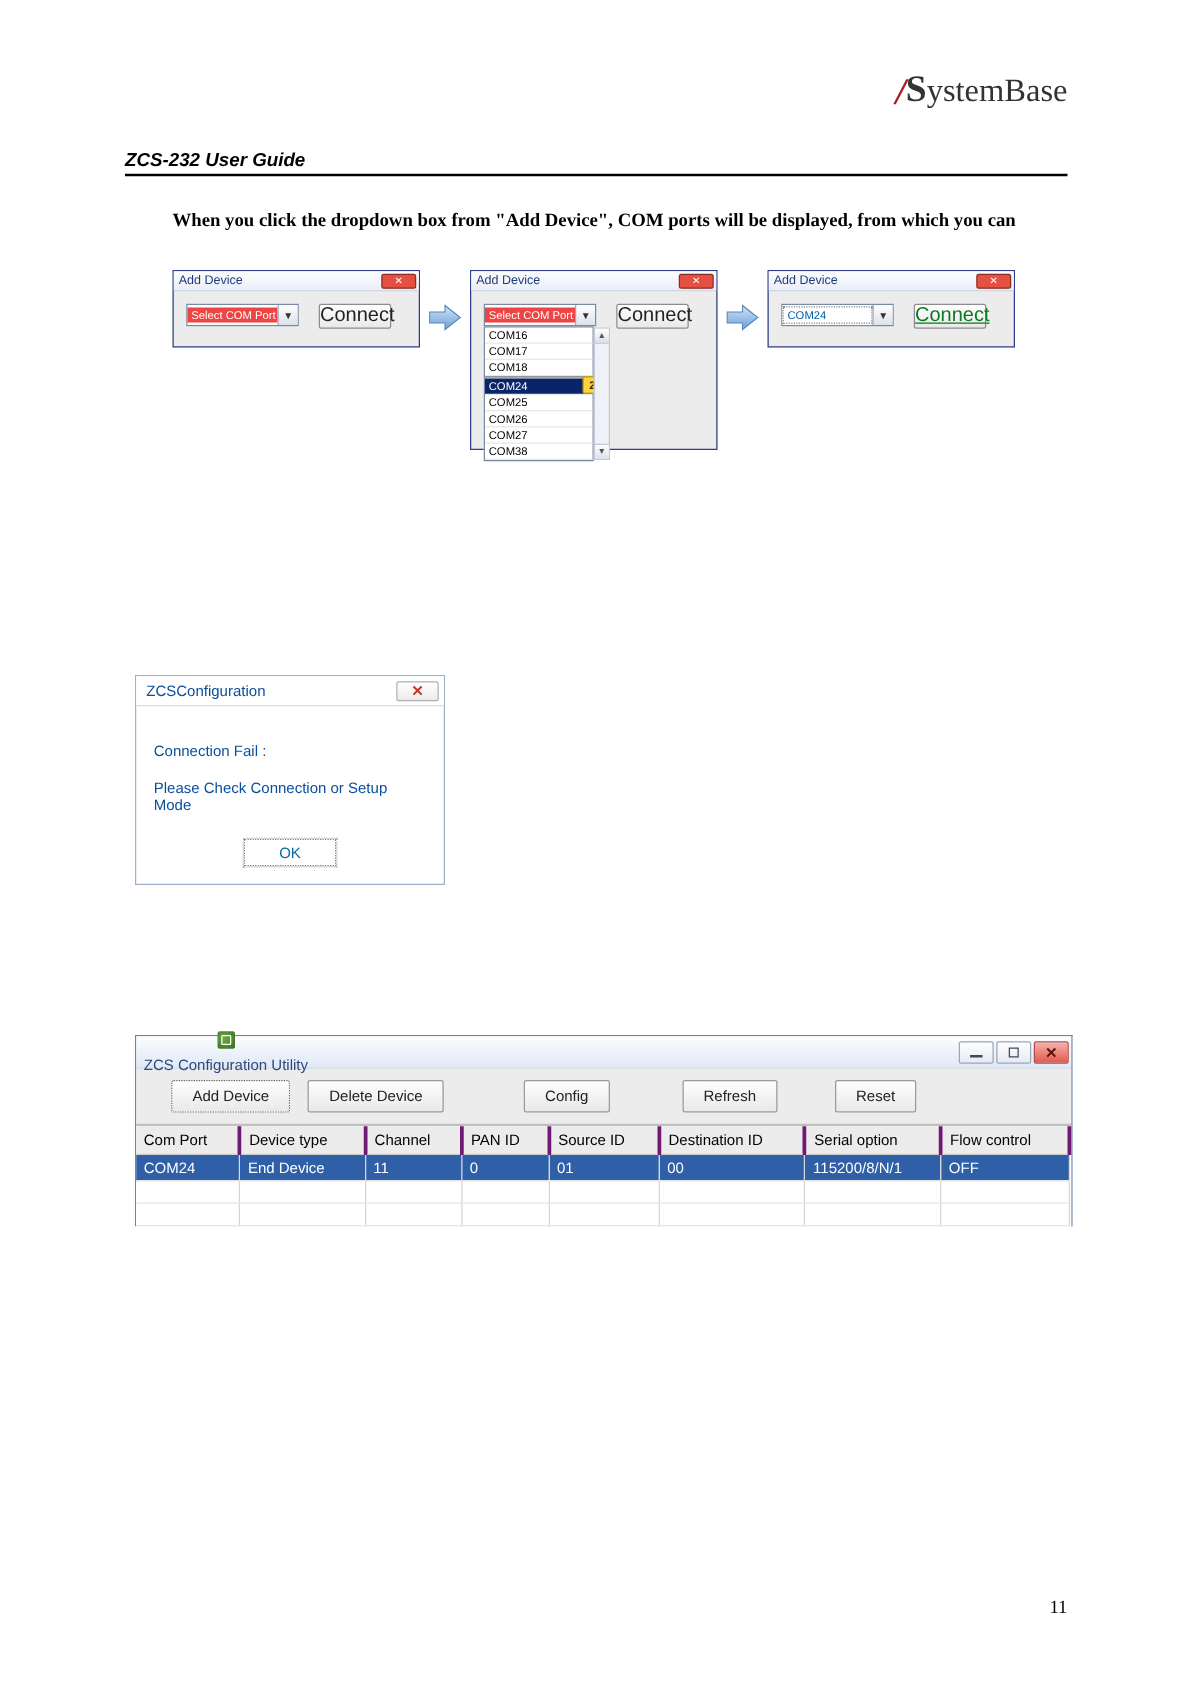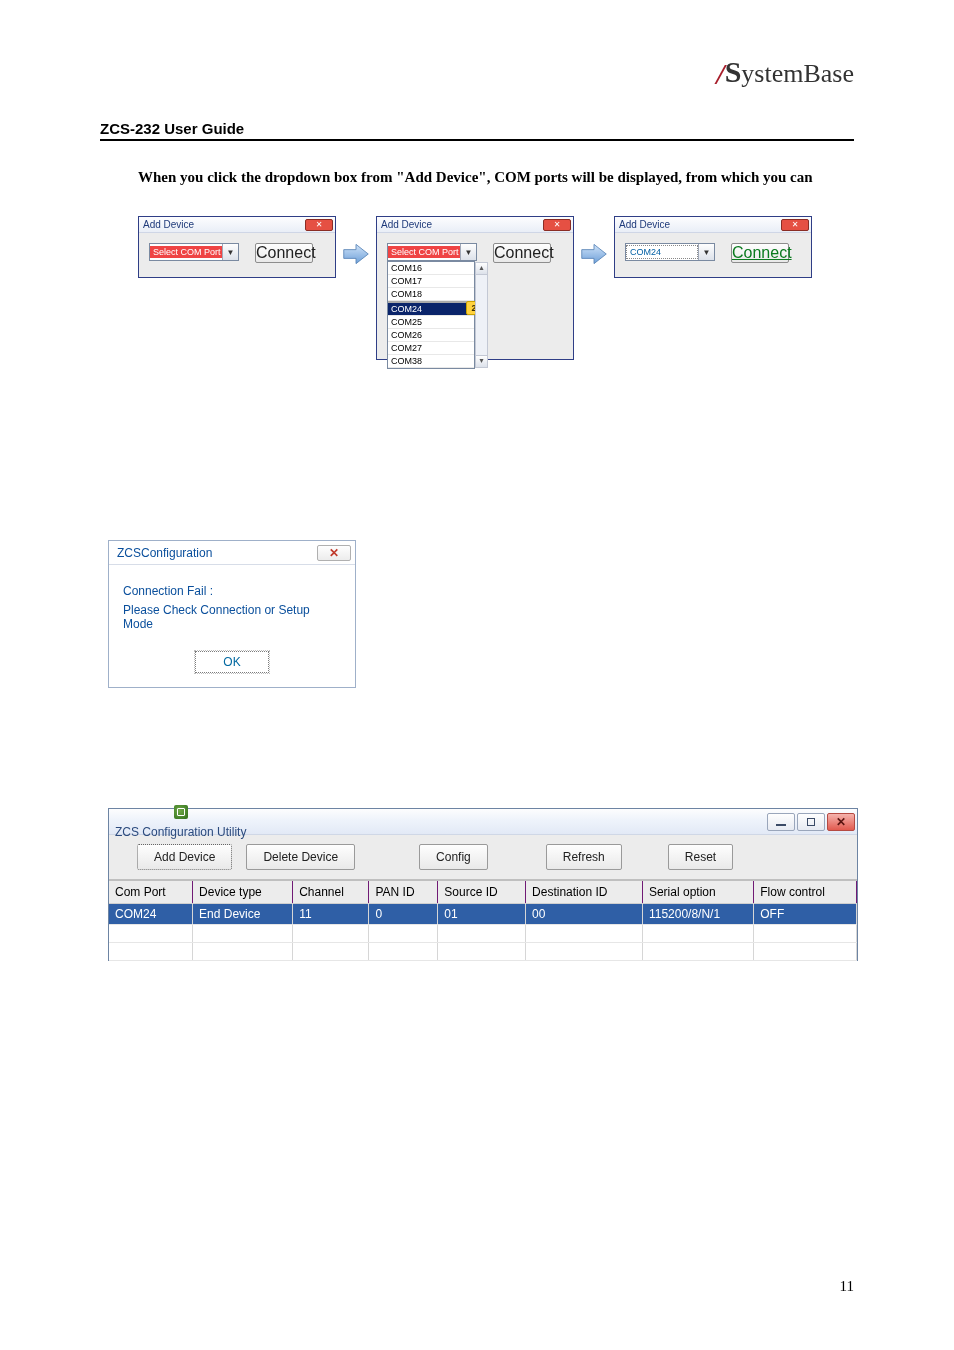--- a/index.html
+++ b/index.html
@@ -38,20 +38,21 @@
   .logo .accent-S2 {
     font-size: 30px;
     font-weight: 700;
   }
 
   
   .doc-heading {
     margin-top: 65px;
     font-family: Arial, sans-serif;
     font-weight: 700;
+    font-style: italic;
     font-size: 15px;
     border-bottom: 2px solid #000;
     padding-bottom: 2px;
     margin-bottom: 28px;
     width: 100%;
   }
 
   .body-text {
     font-family: "Times New Roman", serif;
     font-size: 15px;
@@ -243,21 +244,21 @@
     border-radius: 2px;
     background: linear-gradient(#fefefe,#ececec);
     display: flex; align-items: center; justify-content: center;
   }
   .alert-close .glyph {
     color: #c0392b; font-weight: 700; font-size: 12px;
   }
   .alert-body {
     padding: 14px 14px 10px 14px;
   }
-  .alert-body p { margin: 5px 0 2px 0; }
+  .alert-body p { margin: 15px 0 2px 0; }
   .alert-ok-wrap {
     text-align: center;
     padding: 8px 0 14px 0;
   }
   .alert-ok {
     display: inline-block;
     width: 74px; height: 22px;
     border: 1px dotted #7c7c7c;
     outline: 1px dotted #bdbdbd;
     background: #fff;
@@ -343,21 +344,21 @@
     width: 100%;
     border-collapse: collapse;
     font-size: 12px;
     background: #fff;
   }
   table.grid th {
     text-align: left;
     font-weight: 400;
     background: #ECECEC;
     padding: 4px 6px;
-    border-right: 1px solid #701a75;
+    border-right: 3px solid #701a75;
     border-bottom: 1px solid #cfcfcf;
     color: #000;
   }
   table.grid td {
     padding: 3px 6px;
     border-right: 1px solid #d6d6d6;
     border-bottom: 1px solid #e6e6e6;
     color: #fff;
   }
   table.grid tr.selrow td {

